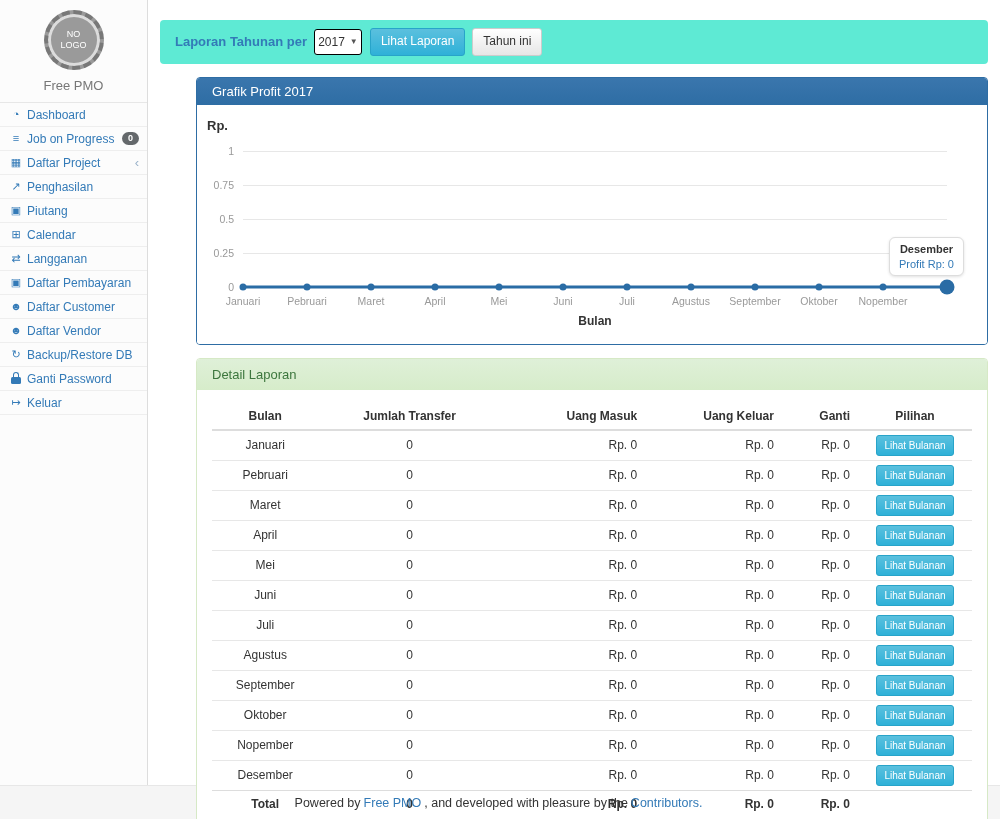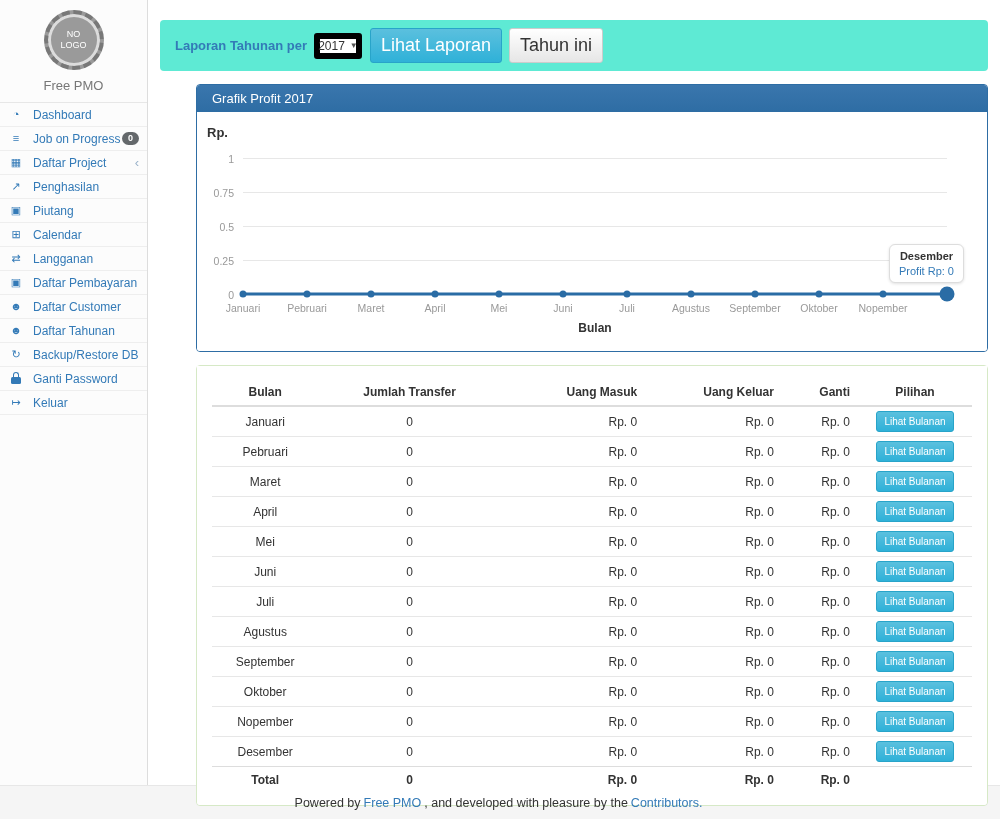--- a/index.html
+++ b/index.html
@@ -21,21 +21,21 @@
     display: flex; align-items: center; justify-content: center;
   }
   .logo-circle span { color: #fff; font-size: 9px; font-weight: normal; line-height: 1.25; text-align: center; white-space: pre-line; }
   .brand { color: #777; font-size: 13px; margin-top: 8px; }
   .nav { border-top: 1px solid #e7e7e7; }
   .nav-item {
     display: flex; align-items: center; height: 24px; padding: 0 8px;
     border-bottom: 1px solid #eee; color: #337ab7; font-size: 12px; cursor: pointer;
   }
   .nav-icon { width: 16px; flex-shrink: 0; font-size: 11px; color: #337ab7; text-align: center; line-height: 1; }
-  .nav-label { margin-left: 9px; white-space: nowrap; }
+  .nav-label { margin-left: 3px; white-space: nowrap; }
   .nav-badge {
     margin-left: auto; background: #64686b; color: #fff; font-size: 9px; font-weight: bold;
     border-radius: 9px; padding: 2px 6px; line-height: 1;
   }
   .nav-chevron { margin-left: auto; color: #9ab2c9; font-size: 13px; line-height: 1; }
   .lock-glyph { display: inline-block; position: relative; width: 10px; height: 7px; background: #337ab7; border-radius: 1.5px; margin-top: 5px; }
   .lock-glyph::before {
     content: ""; position: absolute; left: 2px; top: -5px; width: 4px; height: 5px;
     border: 1.5px solid #337ab7; border-bottom: none; border-radius: 3px 3px 0 0;
   }
@@ -43,25 +43,25 @@
   
   .main { flex: 1; padding: 10px 12px 0; min-width: 0; }
 
   .breadcrumb { background: #f5f5f5; border-radius: 4px; padding: 7px 15px; font-size: 12px; color: #777; }
   .breadcrumb a { color: #337ab7; text-decoration: none; cursor: pointer; }
   .crumb-sep { color: #ccc; margin: 0 5px; }
 
   .toolbar { background: #5eead4; border-radius: 4px; margin-top: 10px; padding: 8px 15px; display: flex; align-items: center; }
   .toolbar-label { color: #337ab7; font-weight: bold; font-size: 13px; margin-right: 7px; }
   .year-select {
-    background: #fff; border: 6px solid #000000; border-radius: 3px; height: 26px; width: 48px;
+    background: #fff; border: 1px solid #000000; border-radius: 3px; height: 26px; width: 48px;
     display: flex; align-items: center; justify-content: center; font-size: 12px; cursor: pointer;
   }
   .year-select .caret { font-size: 8px; color: #555; margin-left: 5px; }
-  .btn { font-size: 18px; border-radius: 3px; padding: 5px 10px; border: 1px solid; cursor: pointer; line-height: 1.3; font-family: inherit; }
+  .btn { font-size: 12px; border-radius: 3px; padding: 5px 10px; border: 1px solid; cursor: pointer; line-height: 1.3; font-family: inherit; }
   .btn-info { background: linear-gradient(#5bc0de, #2fb1d8); border-color: #28a4c9; color: #fff; margin-left: 8px; }
   .btn-default { background: linear-gradient(#fff, #e6e6e6); border-color: #ccc; color: #333; margin-left: 7px; }
 
   .panel { border: 1px solid; border-radius: 4px; margin-top: 13px; overflow: visible; margin-left: 36px; }
   .panel-primary { border-color: #2e6da4; }
   .panel-primary .panel-heading {
     background: linear-gradient(#3a76ad, #2e6da4); color: #fff;
     padding: 6px 15px; font-size: 13px; border-radius: 3px 3px 0 0;
   }
   .panel-success { border-color: #d6e9c6; }
@@ -156,21 +156,21 @@
         <div class="nav-item">
           <span class="nav-icon">▣</span>
           <span class="nav-label">Daftar Pembayaran</span>
         </div>
         <div class="nav-item">
           <span class="nav-icon">☻</span>
           <span class="nav-label">Daftar Customer</span>
         </div>
         <div class="nav-item">
           <span class="nav-icon">☻</span>
-          <span class="nav-label">Daftar Tahunan</span>
+          <span class="nav-label">Daftar Vendor</span>
         </div>
         <div class="nav-item">
           <span class="nav-icon">↻</span>
           <span class="nav-label">Backup/Restore DB</span>
         </div>
         <div class="nav-item">
           <span class="nav-icon"><span class="lock-glyph"></span></span>
           <span class="nav-label">Ganti Password</span>
         </div>
         <div class="nav-item">
@@ -240,20 +240,21 @@
             <div class="dot" style="left: 81.8182%;"></div>
             <span class="x-label" style="left: 81.8182%;">Oktober</span>
             <div class="dot" style="left: 90.9091%;"></div>
             <span class="x-label" style="left: 90.9091%;">Nopember</span>
             <div class="dot active" style="left: 100%;"></div>
           </div>
       </div>
     </section>
 
     <section class="panel panel-success">
+      <div class="panel-heading">Detail Laporan</div>
       <div class="report-body">
         <table>
           <thead>
               <tr id="table-head-row">
                 <th class="col-bulan">Bulan</th>
                 <th class="col-transfer">Jumlah Transfer</th>
                 <th class="col-masuk">Uang Masuk</th>
                 <th class="col-keluar">Uang Keluar</th>
                 <th class="col-profit">Ganti</th>
                 <th class="col-pilihan">Pilihan</th>

